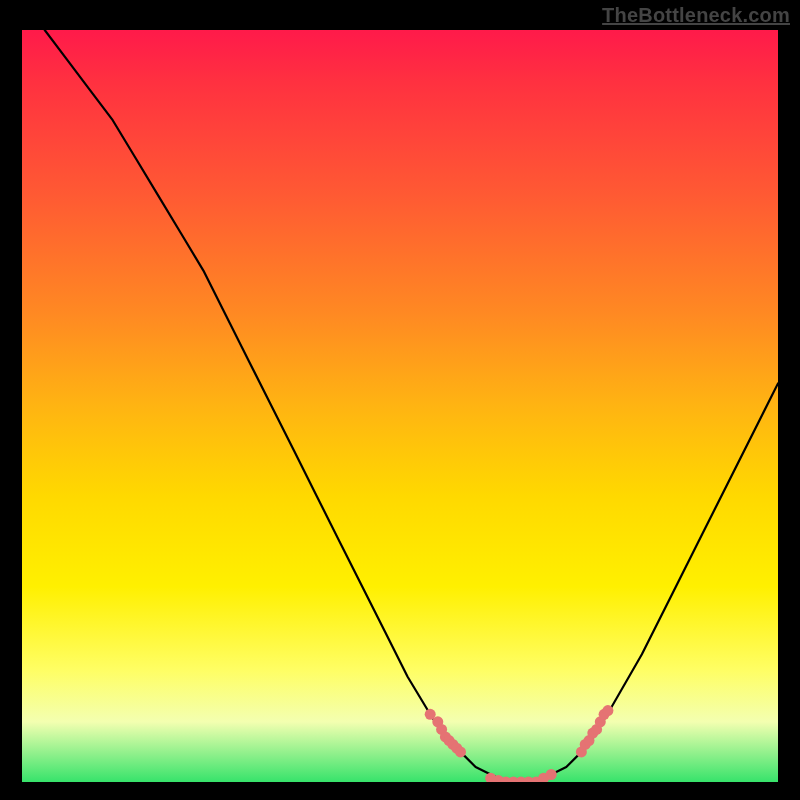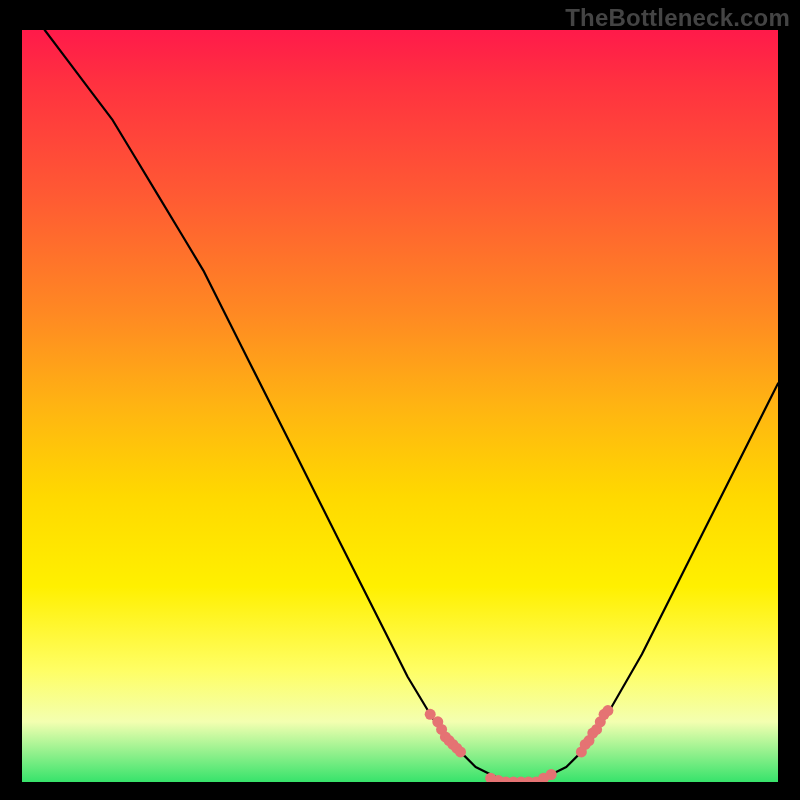--- a/index.html
+++ b/index.html
@@ -15,24 +15,25 @@
     width: 800px;
     height: 800px;
     background: #000;
     position: relative;
   }
   .watermark {
     position: absolute;
     top: 4px;
     right: 10px;
     color: #444;
-    font-size: 24px;
+    font-size: 20px;
     font-weight: bold;
     letter-spacing: 0.2px;
     user-select: none;
+    text-decoration: underline;
   }
   .plot-area {
     position: absolute;
     left: 22px;
     top: 30px;
     width: 756px;
     height: 752px;
     overflow: hidden;
   }
   .gradient-bg {

